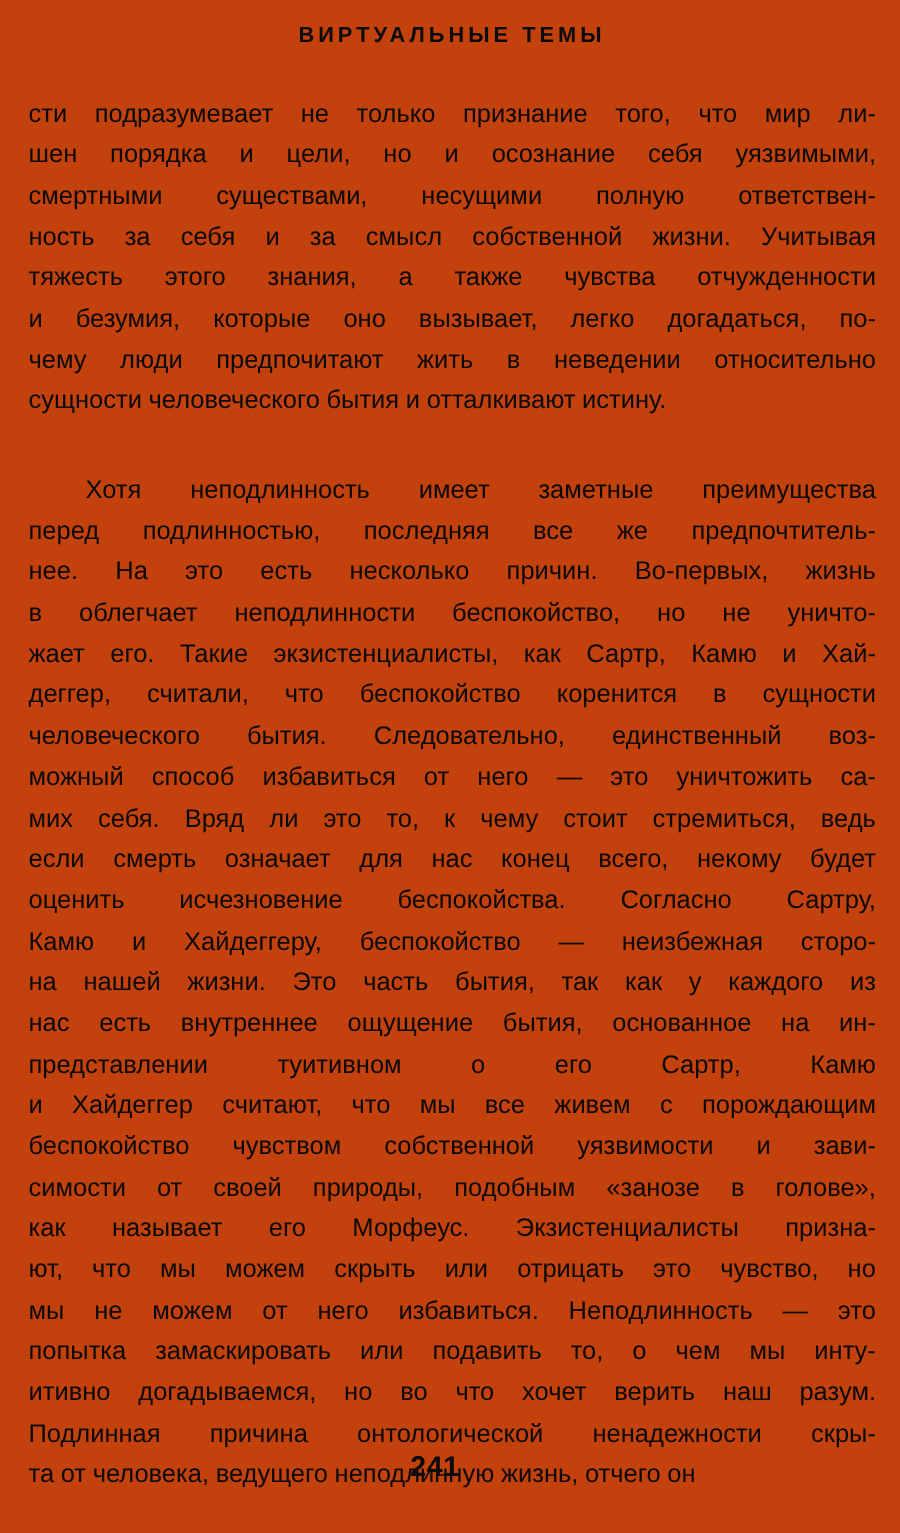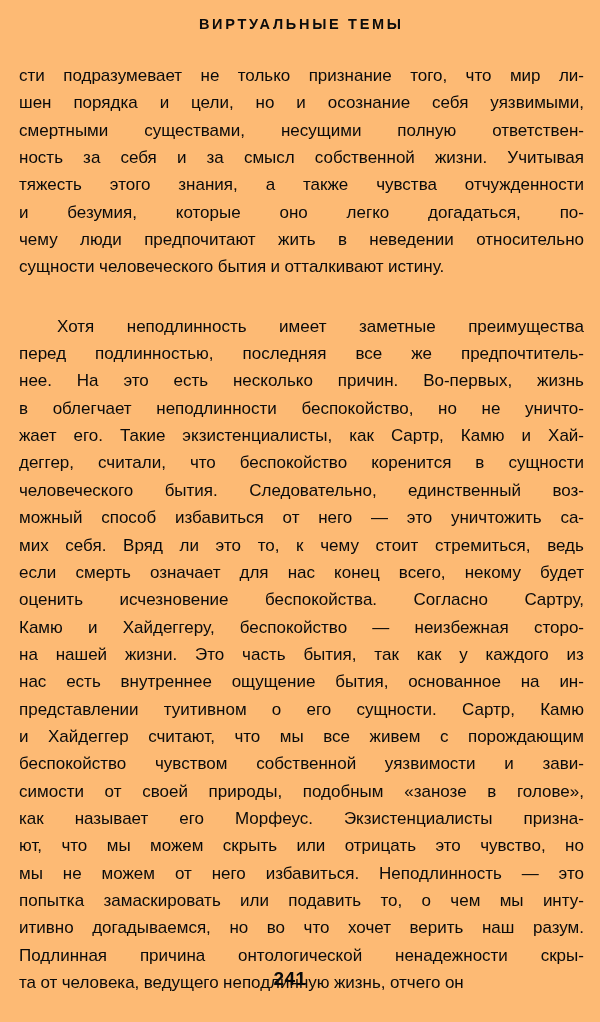--- a/index.html
+++ b/index.html
@@ -15,21 +15,21 @@
     font-family: "Liberation Sans", "DejaVu Sans", sans-serif;
     color: #000000;
     -webkit-font-smoothing: antialiased;
   }
 
   .page {
     position: absolute;
     inset: 0;
     width: 600px;
     height: 1022px;
-    background: #fdba74;
+    background: #c2410c;
   }
 
   
   .running-head {
     position: absolute;
     top: 15px;
     left: 0;
     width: 600px;
     text-align: center;
     font-weight: bold;
@@ -101,38 +101,38 @@
 <div class="page">
 
   <div class="running-head">ВИРТУАЛЬНЫЕ ТЕМЫ</div>
 
   <div class="text-block">
       <div class="line just"><span class="w">сти</span><span class="w">подразумевает</span><span class="w">не</span><span class="w">только</span><span class="w">признание</span><span class="w">того,</span><span class="w">что</span><span class="w">мир</span><span class="w">ли-</span></div>
       <div class="line just"><span class="w">шен</span><span class="w">порядка</span><span class="w">и</span><span class="w">цели,</span><span class="w">но</span><span class="w">и</span><span class="w">осознание</span><span class="w">себя</span><span class="w">уязвимыми,</span></div>
       <div class="line just"><span class="w">смертными</span><span class="w">существами,</span><span class="w">несущими</span><span class="w">полную</span><span class="w">ответствен-</span></div>
       <div class="line just"><span class="w">ность</span><span class="w">за</span><span class="w">себя</span><span class="w">и</span><span class="w">за</span><span class="w">смысл</span><span class="w">собственной</span><span class="w">жизни.</span><span class="w">Учитывая</span></div>
       <div class="line just"><span class="w">тяжесть</span><span class="w">этого</span><span class="w">знания,</span><span class="w">а</span><span class="w">также</span><span class="w">чувства</span><span class="w">отчужденности</span></div>
-      <div class="line just"><span class="w">и</span><span class="w">безумия,</span><span class="w">которые</span><span class="w">оно</span><span class="w">легко</span><span class="w">догадаться,</span><span class="w">по-</span></div>
+      <div class="line just"><span class="w">и</span><span class="w">безумия,</span><span class="w">которые</span><span class="w">оно</span><span class="w">вызывает,</span><span class="w">легко</span><span class="w">догадаться,</span><span class="w">по-</span></div>
       <div class="line just"><span class="w">чему</span><span class="w">люди</span><span class="w">предпочитают</span><span class="w">жить</span><span class="w">в</span><span class="w">неведении</span><span class="w">относительно</span></div>
       <div class="line last"><span class="w">сущности</span><span class="w">человеческого</span><span class="w">бытия</span><span class="w">и</span><span class="w">отталкивают</span><span class="w">истину.</span></div>
       <div class="line just indent"><span class="w">Хотя</span><span class="w">неподлинность</span><span class="w">имеет</span><span class="w">заметные</span><span class="w">преимущества</span></div>
       <div class="line just"><span class="w">перед</span><span class="w">подлинностью,</span><span class="w">последняя</span><span class="w">все</span><span class="w">же</span><span class="w">предпочтитель-</span></div>
       <div class="line just"><span class="w">нее.</span><span class="w">На</span><span class="w">это</span><span class="w">есть</span><span class="w">несколько</span><span class="w">причин.</span><span class="w">Во-первых,</span><span class="w">жизнь</span></div>
       <div class="line just"><span class="w">в</span><span class="w">облегчает</span><span class="w">неподлинности</span><span class="w">беспокойство,</span><span class="w">но</span><span class="w">не</span><span class="w">уничто-</span></div>
       <div class="line just"><span class="w">жает</span><span class="w">его.</span><span class="w">Такие</span><span class="w">экзистенциалисты,</span><span class="w">как</span><span class="w">Сартр,</span><span class="w">Камю</span><span class="w">и</span><span class="w">Хай-</span></div>
       <div class="line just"><span class="w">деггер,</span><span class="w">считали,</span><span class="w">что</span><span class="w">беспокойство</span><span class="w">коренится</span><span class="w">в</span><span class="w">сущности</span></div>
       <div class="line just"><span class="w">человеческого</span><span class="w">бытия.</span><span class="w">Следовательно,</span><span class="w">единственный</span><span class="w">воз-</span></div>
       <div class="line just"><span class="w">можный</span><span class="w">способ</span><span class="w">избавиться</span><span class="w">от</span><span class="w">него</span><span class="w">—</span><span class="w">это</span><span class="w">уничтожить</span><span class="w">са-</span></div>
       <div class="line just"><span class="w">мих</span><span class="w">себя.</span><span class="w">Вряд</span><span class="w">ли</span><span class="w">это</span><span class="w">то,</span><span class="w">к</span><span class="w">чему</span><span class="w">стоит</span><span class="w">стремиться,</span><span class="w">ведь</span></div>
       <div class="line just"><span class="w">если</span><span class="w">смерть</span><span class="w">означает</span><span class="w">для</span><span class="w">нас</span><span class="w">конец</span><span class="w">всего,</span><span class="w">некому</span><span class="w">будет</span></div>
       <div class="line just"><span class="w">оценить</span><span class="w">исчезновение</span><span class="w">беспокойства.</span><span class="w">Согласно</span><span class="w">Сартру,</span></div>
       <div class="line just"><span class="w">Камю</span><span class="w">и</span><span class="w">Хайдеггеру,</span><span class="w">беспокойство</span><span class="w">—</span><span class="w">неизбежная</span><span class="w">сторо-</span></div>
       <div class="line just"><span class="w">на</span><span class="w">нашей</span><span class="w">жизни.</span><span class="w">Это</span><span class="w">часть</span><span class="w">бытия,</span><span class="w">так</span><span class="w">как</span><span class="w">у</span><span class="w">каждого</span><span class="w">из</span></div>
       <div class="line just"><span class="w">нас</span><span class="w">есть</span><span class="w">внутреннее</span><span class="w">ощущение</span><span class="w">бытия,</span><span class="w">основанное</span><span class="w">на</span><span class="w">ин-</span></div>
-      <div class="line just"><span class="w">представлении</span><span class="w">туитивном</span><span class="w">о</span><span class="w">его</span><span class="w">сущности.</span><span class="w">Сартр,</span><span class="w">Камю</span></div>
+      <div class="line just"><span class="w">представлении</span><span class="w">туитивном</span><span class="w">о</span><span class="w">его</span><span class="w">Сартр,</span><span class="w">Камю</span></div>
       <div class="line just"><span class="w">и</span><span class="w">Хайдеггер</span><span class="w">считают,</span><span class="w">что</span><span class="w">мы</span><span class="w">все</span><span class="w">живем</span><span class="w">с</span><span class="w">порождающим</span></div>
       <div class="line just"><span class="w">беспокойство</span><span class="w">чувством</span><span class="w">собственной</span><span class="w">уязвимости</span><span class="w">и</span><span class="w">зави-</span></div>
       <div class="line just"><span class="w">симости</span><span class="w">от</span><span class="w">своей</span><span class="w">природы,</span><span class="w">подобным</span><span class="w">«занозе</span><span class="w">в</span><span class="w">голове»,</span></div>
       <div class="line just"><span class="w">как</span><span class="w">называет</span><span class="w">его</span><span class="w">Морфеус.</span><span class="w">Экзистенциалисты</span><span class="w">призна-</span></div>
       <div class="line just"><span class="w">ют,</span><span class="w">что</span><span class="w">мы</span><span class="w">можем</span><span class="w">скрыть</span><span class="w">или</span><span class="w">отрицать</span><span class="w">это</span><span class="w">чувство,</span><span class="w">но</span></div>
       <div class="line just"><span class="w">мы</span><span class="w">не</span><span class="w">можем</span><span class="w">от</span><span class="w">него</span><span class="w">избавиться.</span><span class="w">Неподлинность</span><span class="w">—</span><span class="w">это</span></div>
       <div class="line just"><span class="w">попытка</span><span class="w">замаскировать</span><span class="w">или</span><span class="w">подавить</span><span class="w">то,</span><span class="w">о</span><span class="w">чем</span><span class="w">мы</span><span class="w">инту-</span></div>
       <div class="line just"><span class="w">итивно</span><span class="w">догадываемся,</span><span class="w">но</span><span class="w">во</span><span class="w">что</span><span class="w">хочет</span><span class="w">верить</span><span class="w">наш</span><span class="w">разум.</span></div>
       <div class="line just"><span class="w">Подлинная</span><span class="w">причина</span><span class="w">онтологической</span><span class="w">ненадежности</span><span class="w">скры-</span></div>
       <div class="line last"><span class="w">та</span><span class="w">от</span><span class="w">человека,</span><span class="w">ведущего</span><span class="w">неподлинную</span><span class="w">жизнь,</span><span class="w">отчего</span><span class="w">он</span></div>

